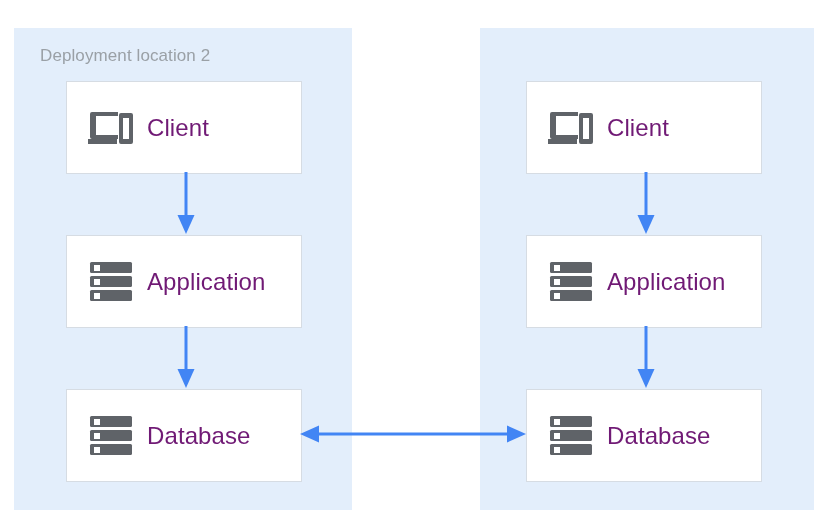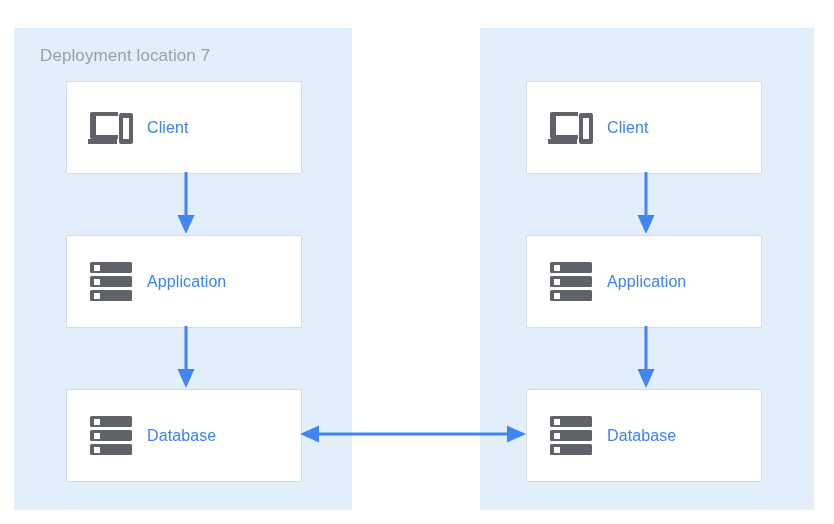--- a/index.html
+++ b/index.html
@@ -47,22 +47,22 @@
   .node-icon {
     flex: 0 0 auto;
     width: 52px;
     height: 44px;
     display: flex;
     align-items: center;
     justify-content: center;
     margin-right: 10px;
   }
   .node-label {
-    font-size: 16px;
-    color: #3b82f6;
+    font-size: 24px;
+    color: #701a75;
     letter-spacing: 0.1px;
     white-space: nowrap;
   }
 
   
   .arrow-v {
     position: absolute;
     overflow: visible;
   }
   .arrow-h {
@@ -70,21 +70,21 @@
     overflow: visible;
   }
 </style>
 </head>
 <body>
 
 <div id="canvas">
 
   <div class="zone" style="left:14px; top:28px; width:338px; height:482px;"></div>
 
-  <div class="zone-title" style="left:40px; top:47px;">Deployment location 7</div>
+  <div class="zone-title" style="left:40px; top:47px;">Deployment location 2</div>
 
   <div class="node" style="left:66px; top:81px; width:236px; height:93px;">
     <span class="node-icon">
       <svg width="48" height="38" viewBox="0 0 48 38" aria-hidden="true">
 
         <path d="M5 3 h26 v4 H9 v19 h22 v4 H5 a2 2 0 0 1 -2 -2 V5 a2 2 0 0 1 2 -2 z" fill="#5f6368"></path>
         <rect x="1" y="30" width="29" height="5" fill="#5f6368"></rect>
 
         <path d="M34 4 h10 a2 2 0 0 1 2 2 v27 a2 2 0 0 1 -2 2 h-10 a2 2 0 0 1 -2 -2 V6 a2 2 0 0 1 2 -2 z
                  M36 9 h6 v21 h-6 z" fill="#5f6368" fill-rule="evenodd"></path>

